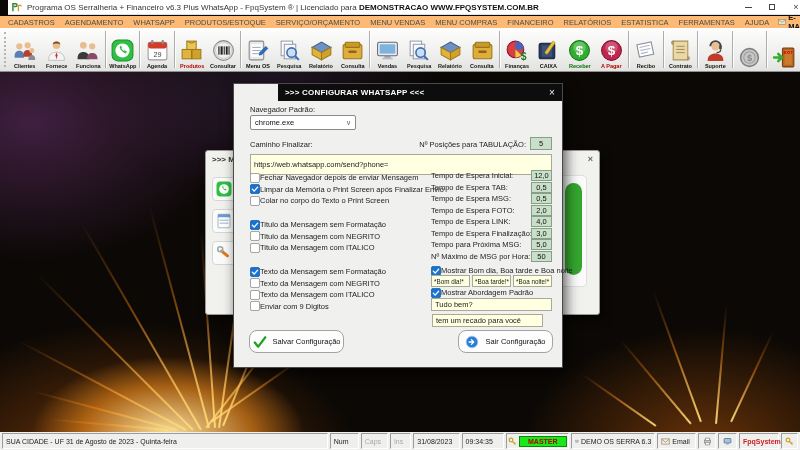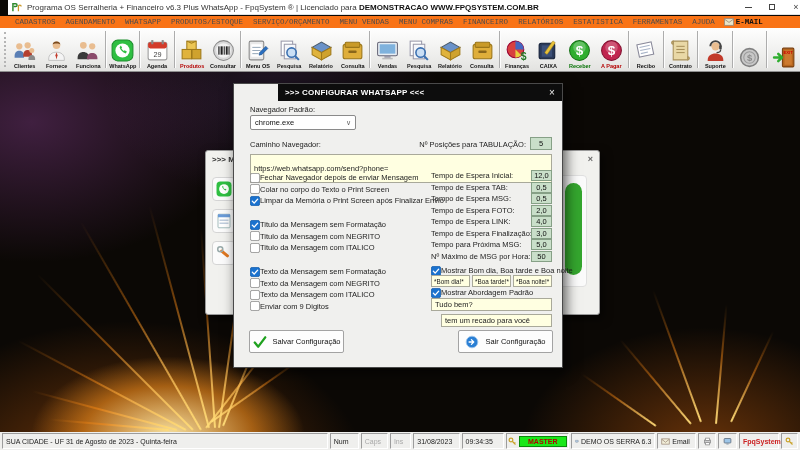--- a/index.html
+++ b/index.html
@@ -10,22 +10,22 @@
   .titlebar{position:absolute;top:0;left:0;width:800px;height:15px;background:#ffffff;
     display:flex;align-items:center;padding-left:4px;font-size:8px;color:#333;border-bottom:1px solid #e2e2e2;margin-left:8px;}
   .app-icon{width:11px;height:11px;margin-right:4px;flex:0 0 auto;}
   .title-text{white-space:nowrap;overflow:hidden;}
   .title-text b{color:#111;font-weight:bold;}
   .win-controls{margin-left:auto;display:flex;height:15px;}
   .winbtn{width:24px;height:15px;display:flex;align-items:center;justify-content:center;color:#444;font-size:9px;}
   .glyph-min{width:7px;height:1px;background:#444;}
   .glyph-max{width:6px;height:6px;border:1px solid #444;}
   
-  .menubar{position:absolute;top:16px;left:0;width:800px;height:12px;background:#f97316;
-    display:flex;align-items:center;font-size:7.5px;color:#4c4c4c;padding-left:10px;font-family:Liberation Mono, monospace;}
+  .menubar{position:absolute;top:16px;left:0;width:800px;height:12px;background:#fdba74;
+    display:flex;align-items:center;font-size:7.5px;color:#4c4c4c;padding-left:3px;}
   .menu-item{padding:0 5px;white-space:nowrap;}
   .menu-email{display:flex;align-items:center;font-weight:bold;color:#111;gap:2px;padding:0 4px;}
   .menu-email svg{width:10px;height:8px;}
   
   .toolbar{position:absolute;top:28px;left:0;width:800px;height:44px;
     background:linear-gradient(#fefefe,#ececea 70%,#e2e2e0);border-bottom:1px solid #8f8f8f;
     display:flex;align-items:stretch;padding-left:3px;}
   .tbtn{width:32px;display:flex;flex-direction:column;align-items:center;justify-content:flex-end;padding:1px 0 1px 0;}
   .tbtn svg{width:25px;height:25px;flex:0 0 auto;}
   .tlabel{font-size:6px;font-weight:bold;line-height:7px;white-space:nowrap;transform:scale(.92);}
@@ -71,21 +71,21 @@
     display:flex;align-items:center;justify-content:center;color:#111;}
   .cbrow{display:flex;align-items:center;height:11.5px;font-size:7.5px;color:#1c1c1c;white-space:nowrap;}
   .cbbox{width:10px;height:10px;flex:0 0 auto;}
   .cbgroup{position:absolute;left:16px;display:flex;flex-direction:column;}
   .timers{position:absolute;left:197px;top:86px;width:121px;}
   .trow{position:relative;height:11.5px;font-size:7.5px;color:#1c1c1c;display:flex;align-items:center;}
   .trow .gbox{right:0;left:auto;top:0;width:21px;height:11px;position:absolute;}
   .greets{position:absolute;left:197px;top:191px;width:121px;display:flex;gap:2px;}
   .greets .yinput{position:static;width:39px;height:12px;font-size:6.3px;padding:0 2px;}
   .dlg-btn{position:absolute;width:95px;height:23px;background:#fdfdfd;border:1px solid #a3a3a3;
-    border-radius:2px;display:flex;align-items:center;justify-content:center;gap:6px;font-size:7.5px;color:#111;}
+    border-radius:8px;display:flex;align-items:center;justify-content:center;gap:6px;font-size:7.5px;color:#111;}
   .dlg-btn svg{width:14px;height:14px;}
   
   .statusbar{position:absolute;left:0;top:432px;width:800px;height:18px;background:#efefed;
     display:flex;gap:2px;padding:1px 2px;font-size:7px;color:#222;align-items:stretch;}
   .spanel{border:1px solid;border-color:#9c9c9c #ffffff #ffffff #9c9c9c;background:#efefed;
     display:flex;align-items:center;padding:0 3px;white-space:nowrap;gap:2px;}
   .spanel svg{width:9px;height:9px;}
   .dim{color:#a8a8a8;}
   .master-box{background:#1ae81a;border:1px solid #0a8a0a;color:#b30000;font-weight:bold;
     padding:0 8px;display:flex;align-items:center;height:11px;font-size:7px;}
@@ -436,45 +436,45 @@
         <span>&gt;&gt;&gt; CONFIGURAR WHATSAPP &lt;&lt;&lt;</span>
         <span class="dlg-close">×</span>
       </div>
 
       <span class="dlg-label" style="left:16px;top:21px;">Navegador Padrão:</span>
       <div class="dlg-select">
         <span>chrome.exe</span>
         <span class="chev">∨</span>
       </div>
 
-      <span class="dlg-label" style="left:16px;top:56px;">Caminho Navegador:</span>
+      <span class="dlg-label" style="left:16px;top:56px;">Caminho Finalizar:</span>
       <span class="dlg-label" style="left:150px;top:56px;width:142px;text-align:right;">Nº Posições para TABULAÇÃO:</span>
       <div class="gbox" style="left:296px;top:53px;width:22px;height:13px;">5</div>
 
-      <div class="yinput" style="left:16px;top:70px;width:302px;height:29px;">https://web.whatsapp.com/send?phone=</div>
+      <div class="yinput" style="left:16px;top:70px;width:302px;height:21px;">https://web.whatsapp.com/send?phone=</div>
 
       <div class="cbgroup" id="cbg0" style="top:88px;">
           <div class="cbrow">
             <svg class="cbbox" viewBox="0 0 12 12">
               <rect x="0.5" y="0.5" width="11" height="11" rx="2" fill="#fff" stroke="#8a8a8a"></rect>
             </svg>
             <span>Fechar Navegador depois de enviar Mensagem</span>
-          </div>
-          <div class="cbrow">
-            <svg class="cbbox" viewBox="0 0 12 12">
-              <rect x="0.5" y="0.5" width="11" height="11" rx="2" fill="#fff" stroke="#8a8a8a"></rect>
-            </svg>
-            <span>Colar no corpo do Texto o Print Screen</span>
           </div>
           <div class="cbrow">
             <svg class="cbbox" viewBox="0 0 12 12">
               <rect x="0.5" y="0.5" width="11" height="11" rx="2" fill="#1a72cf" stroke="#155fae"></rect>
               <path d="M2.8 6.2l2.2 2.4 4.2-4.8" fill="none" stroke="#fff" stroke-width="1.6" stroke-linecap="round" stroke-linejoin="round"></path>
             </svg>
             <span>Limpar da Memória o Print Screen após Finalizar Envio</span>
+          </div>
+          <div class="cbrow">
+            <svg class="cbbox" viewBox="0 0 12 12">
+              <rect x="0.5" y="0.5" width="11" height="11" rx="2" fill="#fff" stroke="#8a8a8a"></rect>
+            </svg>
+            <span>Colar no corpo do Texto o Print Screen</span>
           </div>
         </div>
       <div class="cbgroup" id="cbg1" style="top:135px;">
           <div class="cbrow">
             <svg class="cbbox" viewBox="0 0 12 12">
               <rect x="0.5" y="0.5" width="11" height="11" rx="2" fill="#1a72cf" stroke="#155fae"></rect>
               <path d="M2.8 6.2l2.2 2.4 4.2-4.8" fill="none" stroke="#fff" stroke-width="1.6" stroke-linecap="round" stroke-linejoin="round"></path>
             </svg>
             <span>Titulo da Mensagem sem Formatação</span>
           </div>
@@ -571,21 +571,21 @@
       <div class="cbgroup" id="abordcb" style="left:197px;top:203px;">
           <div class="cbrow">
             <svg class="cbbox" viewBox="0 0 12 12">
               <rect x="0.5" y="0.5" width="11" height="11" rx="2" fill="#1a72cf" stroke="#155fae"></rect>
               <path d="M2.8 6.2l2.2 2.4 4.2-4.8" fill="none" stroke="#fff" stroke-width="1.6" stroke-linecap="round" stroke-linejoin="round"></path>
             </svg>
             <span>Mostrar Abordagem Padrão</span>
           </div>
         </div>
       <div class="yinput" style="left:197px;top:214px;width:121px;height:13px;">Tudo bem?</div>
-      <div class="yinput" style="left:207px;top:230px;width:111px;height:13px;">tem um recado para você</div>
+      <div class="yinput" style="left:198px;top:230px;width:111px;height:13px;">tem um recado para você</div>
 
       <div class="dlg-btn" style="left:15px;top:246px;">
         <svg viewBox="0 0 24 24">
             <path d="M3 13l6 7L21 4" fill="none" stroke="#1fa11f" stroke-width="4" stroke-linecap="round" stroke-linejoin="round"></path>
           </svg>
         <span>Salvar Configuração</span>
       </div>
       <div class="dlg-btn" style="left:224px;top:246px;">
         <svg viewBox="0 0 24 24">
             <circle cx="12" cy="12" r="10" fill="#2a7fd4"></circle>

